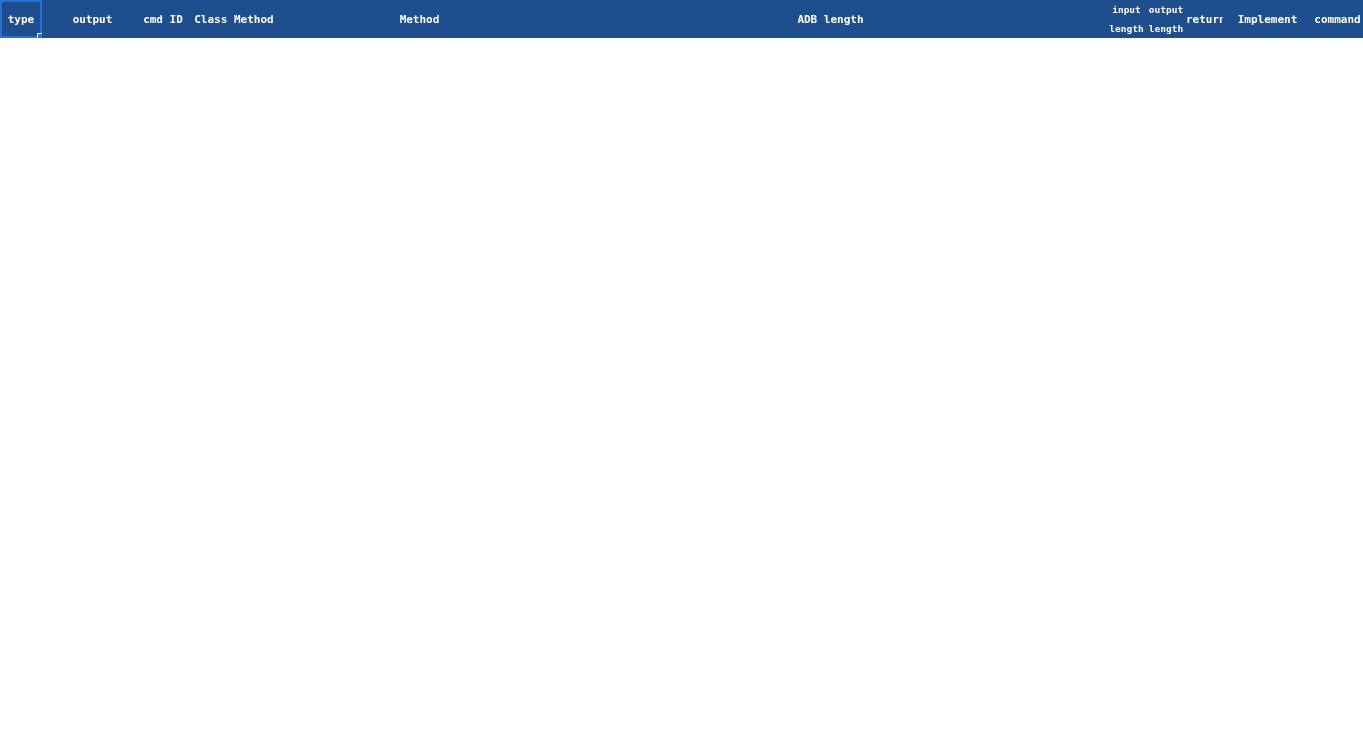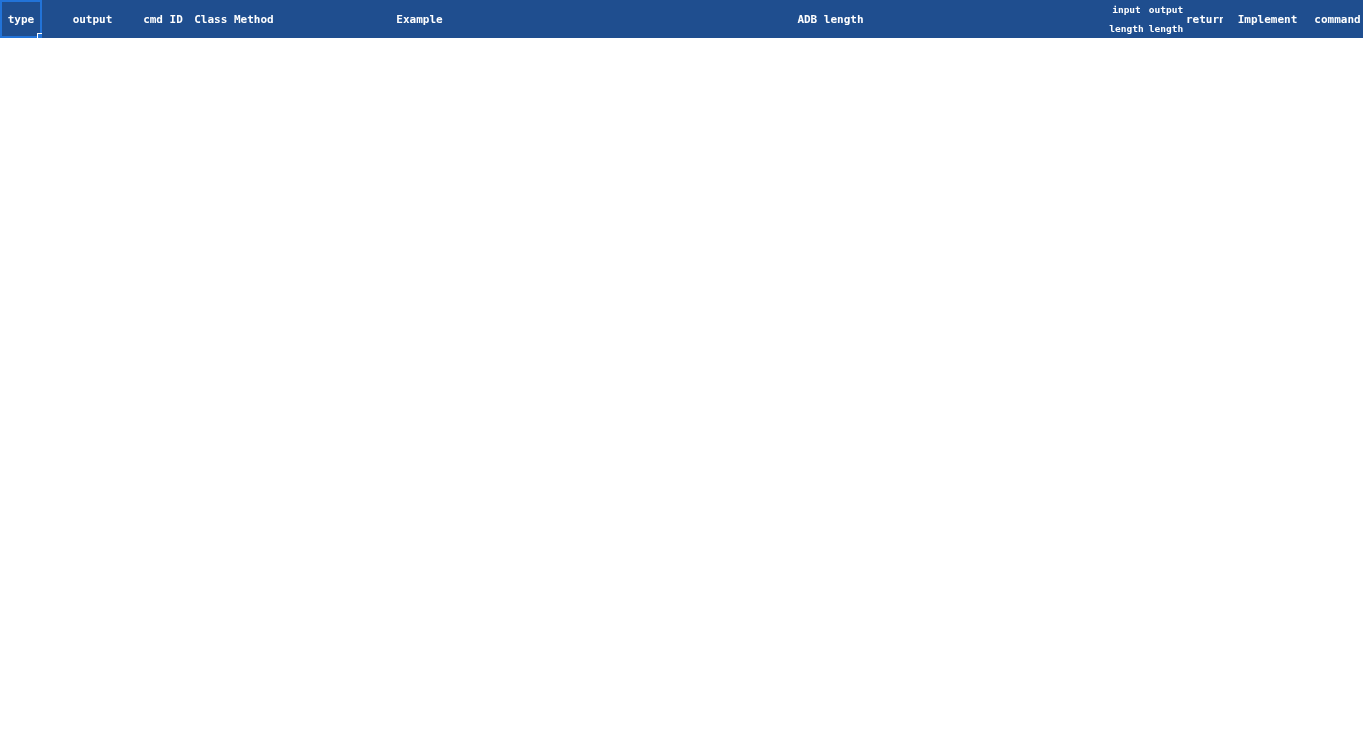--- a/index.html
+++ b/index.html
@@ -30,21 +30,21 @@
     <col style="width:37px">
         <col style="width:89px">
         <col style="width:51px">
   </colgroup>
   <thead>
     <tr>
       <th class="a1">type</th>
       <th>output</th>
       <th>cmd ID</th>
       <th>Class Method</th>
-      <th>Example</th>
+      <th>Method</th>
       <th>ADB length</th>
       <th class="small">input
 length</th>
       <th class="small">output
 length</th>
       <th>return</th>
       <th>Implement</th>
       <th>command</th>
     </tr>
   </thead>

